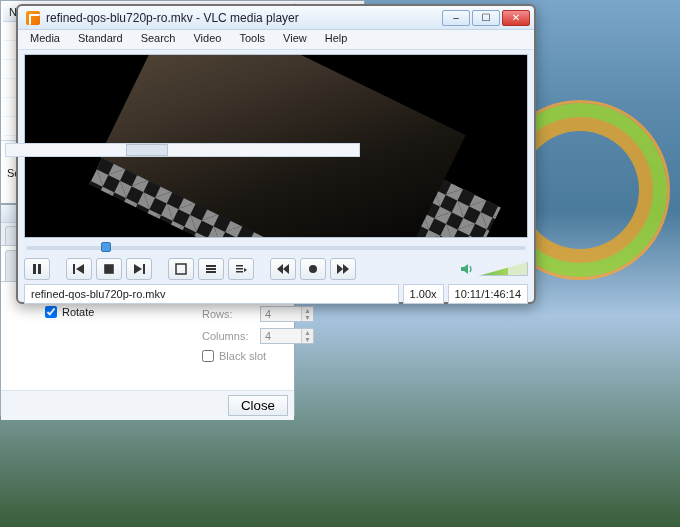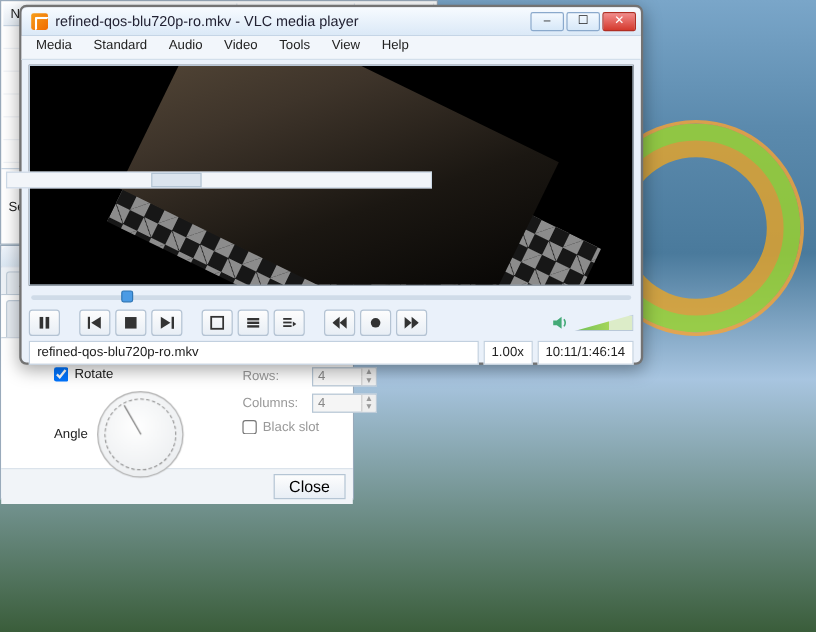--- a/index.html
+++ b/index.html
@@ -93,21 +93,21 @@
     <div class="title">refined-qos-blu720p-ro.mkv - VLC media player</div>
     <div class="winbtns">
       <div class="winbtn">–</div>
       <div class="winbtn">☐</div>
       <div class="winbtn close">✕</div>
     </div>
   </div>
   <div class="menubar">
     <div class="menuitem">Media</div>
     <div class="menuitem">Standard</div>
-    <div class="menuitem">Audio</div>
+    <div class="menuitem">Search</div>
     <div class="menuitem">Video</div>
     <div class="menuitem">Tools</div>
     <div class="menuitem">View</div>
     <div class="menuitem">Help</div>
   </div>
   <div class="video">
     <div class="video-checker"></div>
     <div class="video-content"></div>
   </div>
   <div class="seek">
@@ -274,26 +274,20 @@
   <div class="fxbody">
     <div class="fxcol" style="width:150px">
       <label class="chk">
           <input type="checkbox" style="">
           <span>Magnification/Zoom</span>
         </label>
       <label class="chk">
           <input type="checkbox" checked="" style="">
           <span>Rotate</span>
         </label>
-      <div class="dial-wrap">
-        <span>Angle</span>
-        <div class="dial">
-            <div class="needle"></div>
-          </div>
-      </div>
     </div>
     <div class="fxcol disabled" style="flex:1">
       <label class="chk">
           <input type="checkbox" style="">
           <span>Puzzle game</span>
         </label>
       <div class="numrow">
         <span style="width:52px">Rows:</span>
         <div class="spin">
             <div class="val">4</div>

